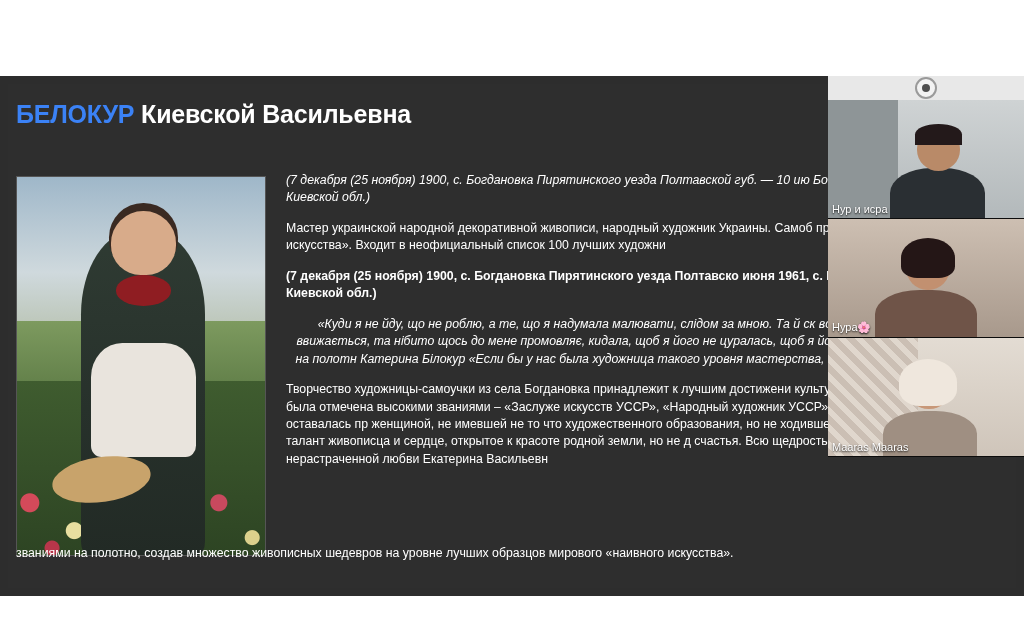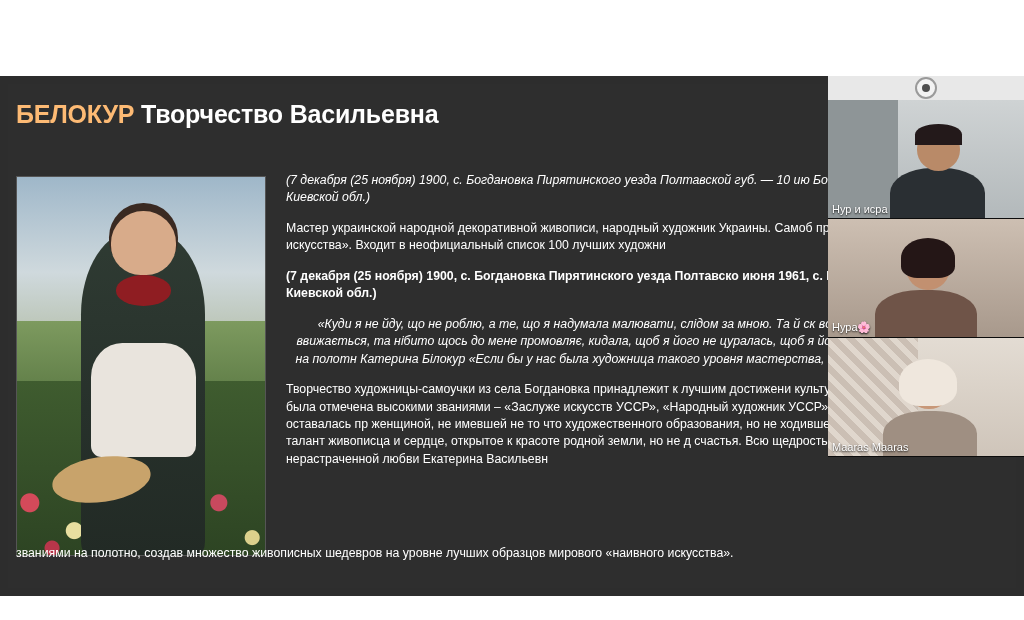--- a/index.html
+++ b/index.html
@@ -41,21 +41,21 @@
   .slide-title {
     position: absolute;
     left: 8px;
     top: 16px;
     font-size: 25px;
     font-weight: bold;
     letter-spacing: -0.2px;
     white-space: nowrap;
   }
   .slide-title .surname {
-    color: #fdba74;
+    color: #3b82f6;
   }
   .slide-title .given {
     color: #ffffff;
   }
 
   
   .portrait {
     position: absolute;
     left: 8px;
     top: 92px;
@@ -268,21 +268,21 @@
 <div id="app">
 
   <div class="band-top"></div>
   <div class="band-bottom"></div>
 
   <div class="share-area">
     <div class="slide">
 
       <div class="slide-title">
         <span class="surname">БЕЛОКУР</span>
-        <span class="given">Творчество Васильевна</span>
+        <span class="given">Киевской Васильевна</span>
       </div>
 
       <div class="portrait">
         <div class="sky"></div>
         <div class="field"></div>
         <div class="flowers"></div>
         <div class="figure"></div>
         <div class="blouse"></div>
         <div class="face"></div>
         <div class="beads"></div>

